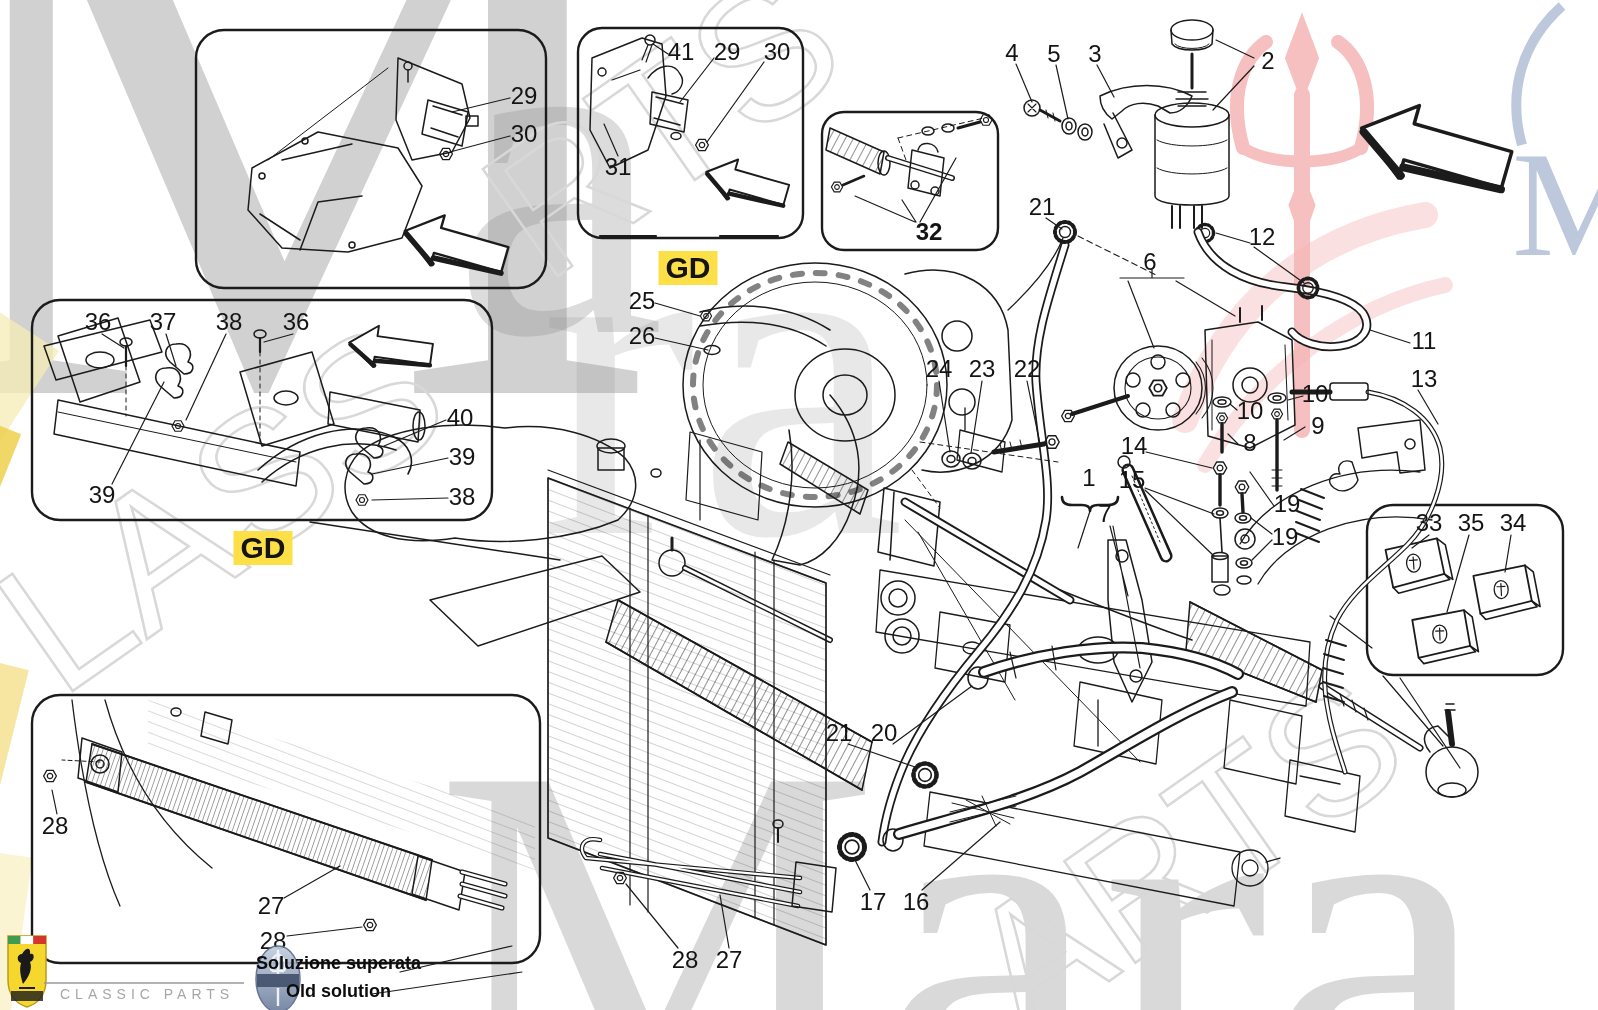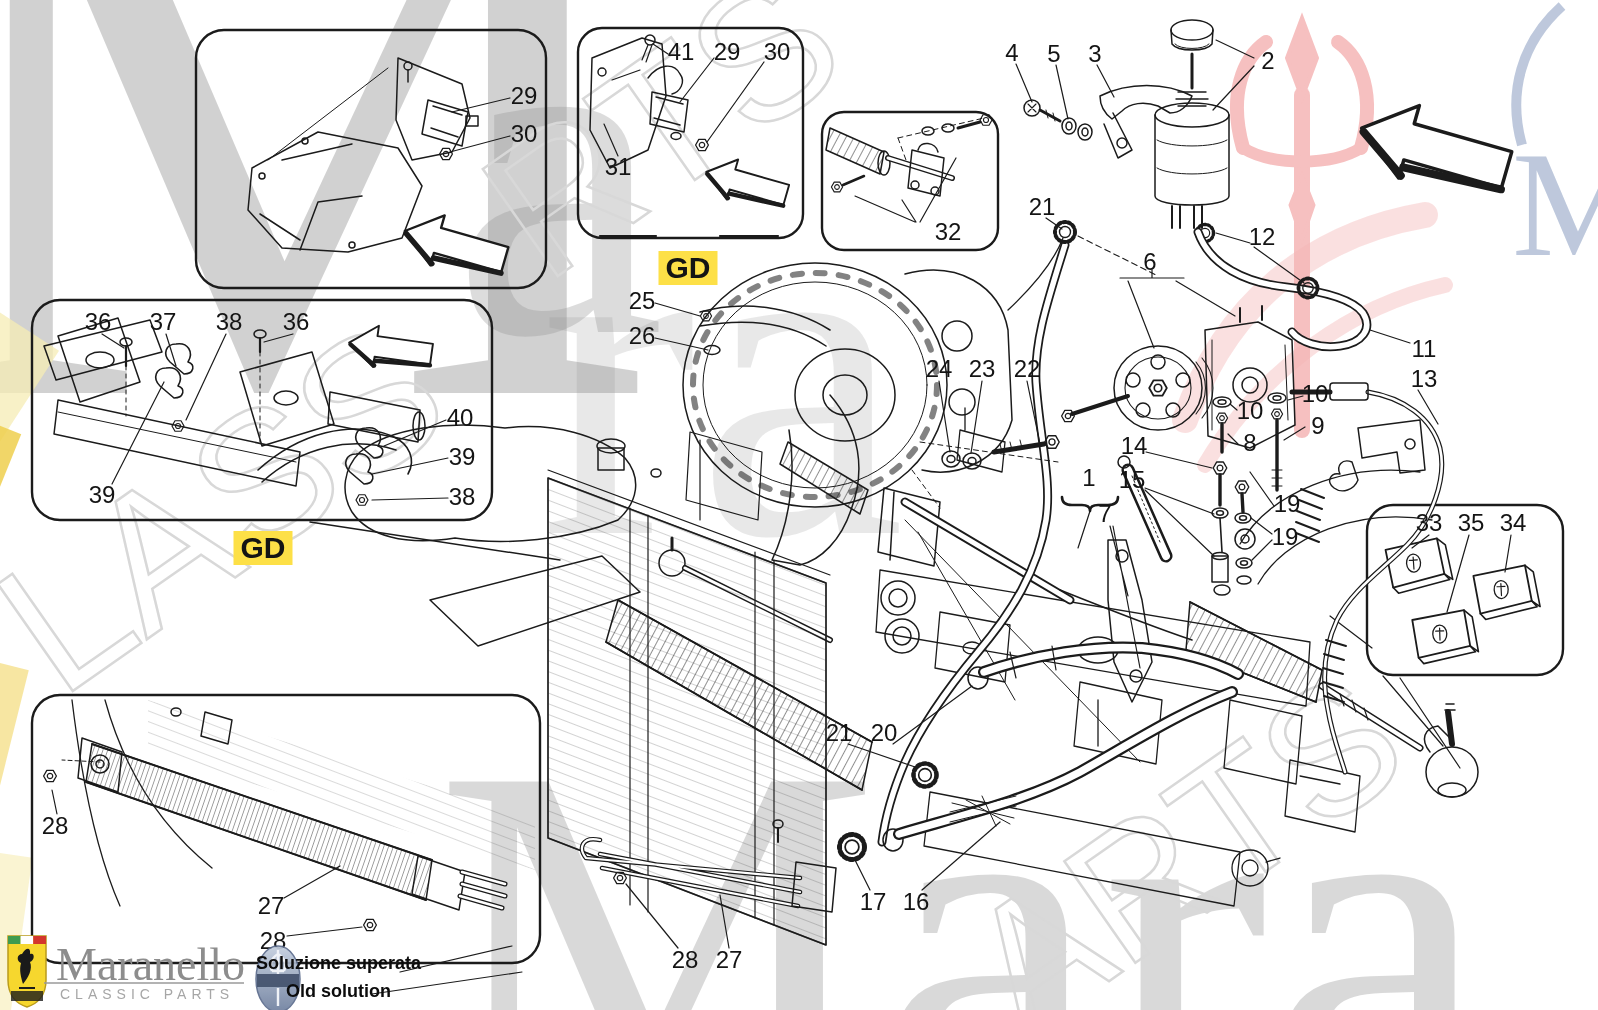--- a/index.html
+++ b/index.html
@@ -471,21 +471,21 @@
   </svg>
 
   <div class="layer" id="callout-layer">
       <span class="callout" style="left: 524px; top: 96px;">29</span>
       <span class="callout" style="left: 524px; top: 134px;">30</span>
       <span class="callout" style="left: 681px; top: 52px;">41</span>
       <span class="callout" style="left: 727px; top: 52px;">29</span>
       <span class="callout" style="left: 777px; top: 52px;">30</span>
       <span class="callout" style="left: 618px; top: 167px;">31</span>
       <span class="callout gd" style="left: 688px; top: 236px;">GD</span>
-      <span class="callout" style="left: 948px; top: 232px;">32</span>
+      <span class="callout" style="left: 929px; top: 232px; font-weight: bold;">32</span>
       <span class="callout" style="left: 98px; top: 322px;">36</span>
       <span class="callout" style="left: 163px; top: 322px;">37</span>
       <span class="callout" style="left: 229px; top: 322px;">38</span>
       <span class="callout" style="left: 296px; top: 322px;">36</span>
       <span class="callout" style="left: 460px; top: 418px; text-align: center;">40</span>
       <span class="callout" style="left: 462px; top: 457px;">39</span>
       <span class="callout" style="left: 462px; top: 497px;">38</span>
       <span class="callout" style="left: 102px; top: 495px;">39</span>
       <span class="callout gd" style="left: 263px; top: 516px;">GD</span>
       <span class="callout" style="left: 55px; top: 826px;">28</span>
@@ -496,21 +496,21 @@
       <span class="callout" style="left: 1513px; top: 523px;">34</span>
       <span class="callout" style="left: 1012px; top: 53px;">4</span>
       <span class="callout" style="left: 1054px; top: 54px;">5</span>
       <span class="callout" style="left: 1095px; top: 54px;">3</span>
       <span class="callout" style="left: 1268px; top: 61px;">2</span>
       <span class="callout" style="left: 1042px; top: 207px;">21</span>
       <span class="callout" style="left: 1262px; top: 237px;">12</span>
       <span class="callout" style="left: 1150px; top: 262px;">6</span>
       <span class="callout" style="left: 642px; top: 301px;">25</span>
       <span class="callout" style="left: 642px; top: 336px;">26</span>
-      <span class="callout" style="left: 1424px; top: 341px; margin-top: 8px;">11</span>
+      <span class="callout" style="left: 1424px; top: 341px;">11</span>
       <span class="callout" style="left: 1424px; top: 379px;">13</span>
       <span class="callout" style="left: 939px; top: 369px;">24</span>
       <span class="callout" style="left: 982px; top: 369px;">23</span>
       <span class="callout" style="left: 1027px; top: 369px;">22</span>
       <span class="callout" style="left: 1315px; top: 394px;">10</span>
       <span class="callout" style="left: 1250px; top: 411px;">10</span>
       <span class="callout" style="left: 1318px; top: 426px;">9</span>
       <span class="callout" style="left: 1250px; top: 443px;">8</span>
       <span class="callout" style="left: 1134px; top: 446px;">14</span>
       <span class="callout" style="left: 1132px; top: 480px;">15</span>
@@ -530,21 +530,20 @@
 
     <svg width="44" height="82" style="left: 5px; top: 928px; position: absolute;" viewBox="0 0 44 82">
       <path d="M3,8 L41,8 L41,52 C41,68 32,76 22,79 C12,76 3,68 3,52 Z" fill="#f6d72e" stroke="#b99b1c" stroke-width="1.5"></path>
       <rect x="3" y="8" width="12.6" height="8" fill="#3f9b4f"></rect>
       <rect x="15.6" y="8" width="12.6" height="8" fill="#ffffff"></rect>
       <rect x="28.2" y="8" width="12.8" height="8" fill="#d3362d"></rect>
       <path d="M17,26 C21,19 26,19 25,26 C30,24 30,32 25,34 C28,41 23,50 18,56 C16,49 14,42 16,35 C11,33 12,26 17,26 Z" fill="#1a1a1a"></path>
       <path d="M14,60 L30,60" stroke="#1a1a1a" stroke-width="2"></path>
       <rect x="6" y="63" width="32" height="10" fill="#1a1a1a" opacity="0.8"></rect>
     </svg>
-    <div class="brand-name" style="left:56px;top:938px;">Maranello</div>
     <svg width="210" height="4" style="left: 44px; top: 981px; position: absolute;" viewBox="0 0 210 4">
       <line x1="0" y1="2" x2="200" y2="2" stroke="#9a9a9a" stroke-width="1.4"></line>
     </svg>
     <div class="brand-tag" style="left:60px;top:986px;">CLASSIC PARTS</div>
 
     <svg width="50" height="70" style="left: 253px; top: 944px; position: absolute;" viewBox="0 0 50 70" opacity="0.92">
       <defs>
         <linearGradient id="gradBlue" x1="0" y1="0" x2="0" y2="1">
           <stop offset="0" stop-color="#c3cede"></stop>
             <stop offset="1" stop-color="#6e7f9e"></stop>

